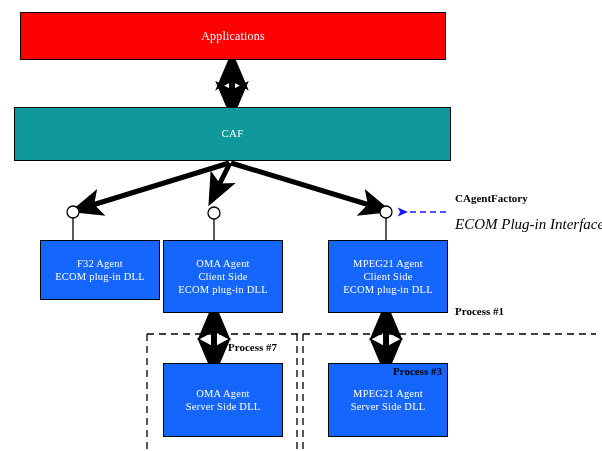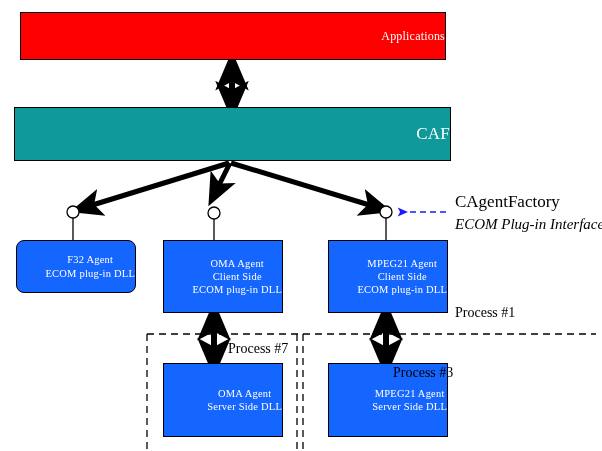--- a/index.html
+++ b/index.html
@@ -17,21 +17,21 @@
     height: 451px;
     background: #ffffff;
     overflow: hidden;
   }
   .box {
     position: absolute;
     border: 1px solid #000000;
     box-sizing: border-box;
     display: flex;
     align-items: center;
-    justify-content: flex-end;
+    justify-content: center;
     text-align: center;
     color: #ffffff;
     font-family: "Liberation Serif", "DejaVu Serif", serif;
     line-height: 1.25;
     letter-spacing: 0.2px;
   }
   .box-label {
     white-space: pre-line;
     display: block;
   }
@@ -42,32 +42,31 @@
     height: 48px;
     background: #fe0000;
     font-size: 12px;
   }
   #box-caf {
     left: 14px;
     top: 107px;
     width: 437px;
     height: 54px;
     background: #10999a;
-    font-size: 17px;
+    font-size: 11px;
   }
   .agent-box {
     background: #1565ff;
     font-size: 10.5px;
   }
   #box-f32 {
-    left: 16px;
+    left: 40px;
     top: 240px;
     width: 120px;
-    height: 53px;
-    border-radius: 8px;
+    height: 60px;
   }
   #box-oma-client {
     left: 163px;
     top: 240px;
     width: 120px;
     height: 73px;
   }
   #box-mpeg21-client {
     left: 328px;
     top: 240px;
@@ -88,31 +87,32 @@
   }
   .annotation {
     position: absolute;
     font-family: "Liberation Serif", "DejaVu Serif", serif;
     color: #000000;
     white-space: nowrap;
   }
   #label-cagentfactory {
     left: 455px;
     top: 192px;
-    font-size: 17px;
+    font-size: 11px;
+    font-weight: bold;
   }
   #label-ecom-interface {
     left: 455px;
     top: 216px;
     font-size: 15px;
     font-style: italic;
   }
   .process-label {
-    font-weight: normal;
-    font-size: 14px;
+    font-weight: bold;
+    font-size: 11px;
   }
   #label-process-1 {
     left: 455px;
     top: 305px;
   }
   #label-process-2 {
     left: 228px;
     top: 341px;
   }
   #label-process-3 {

